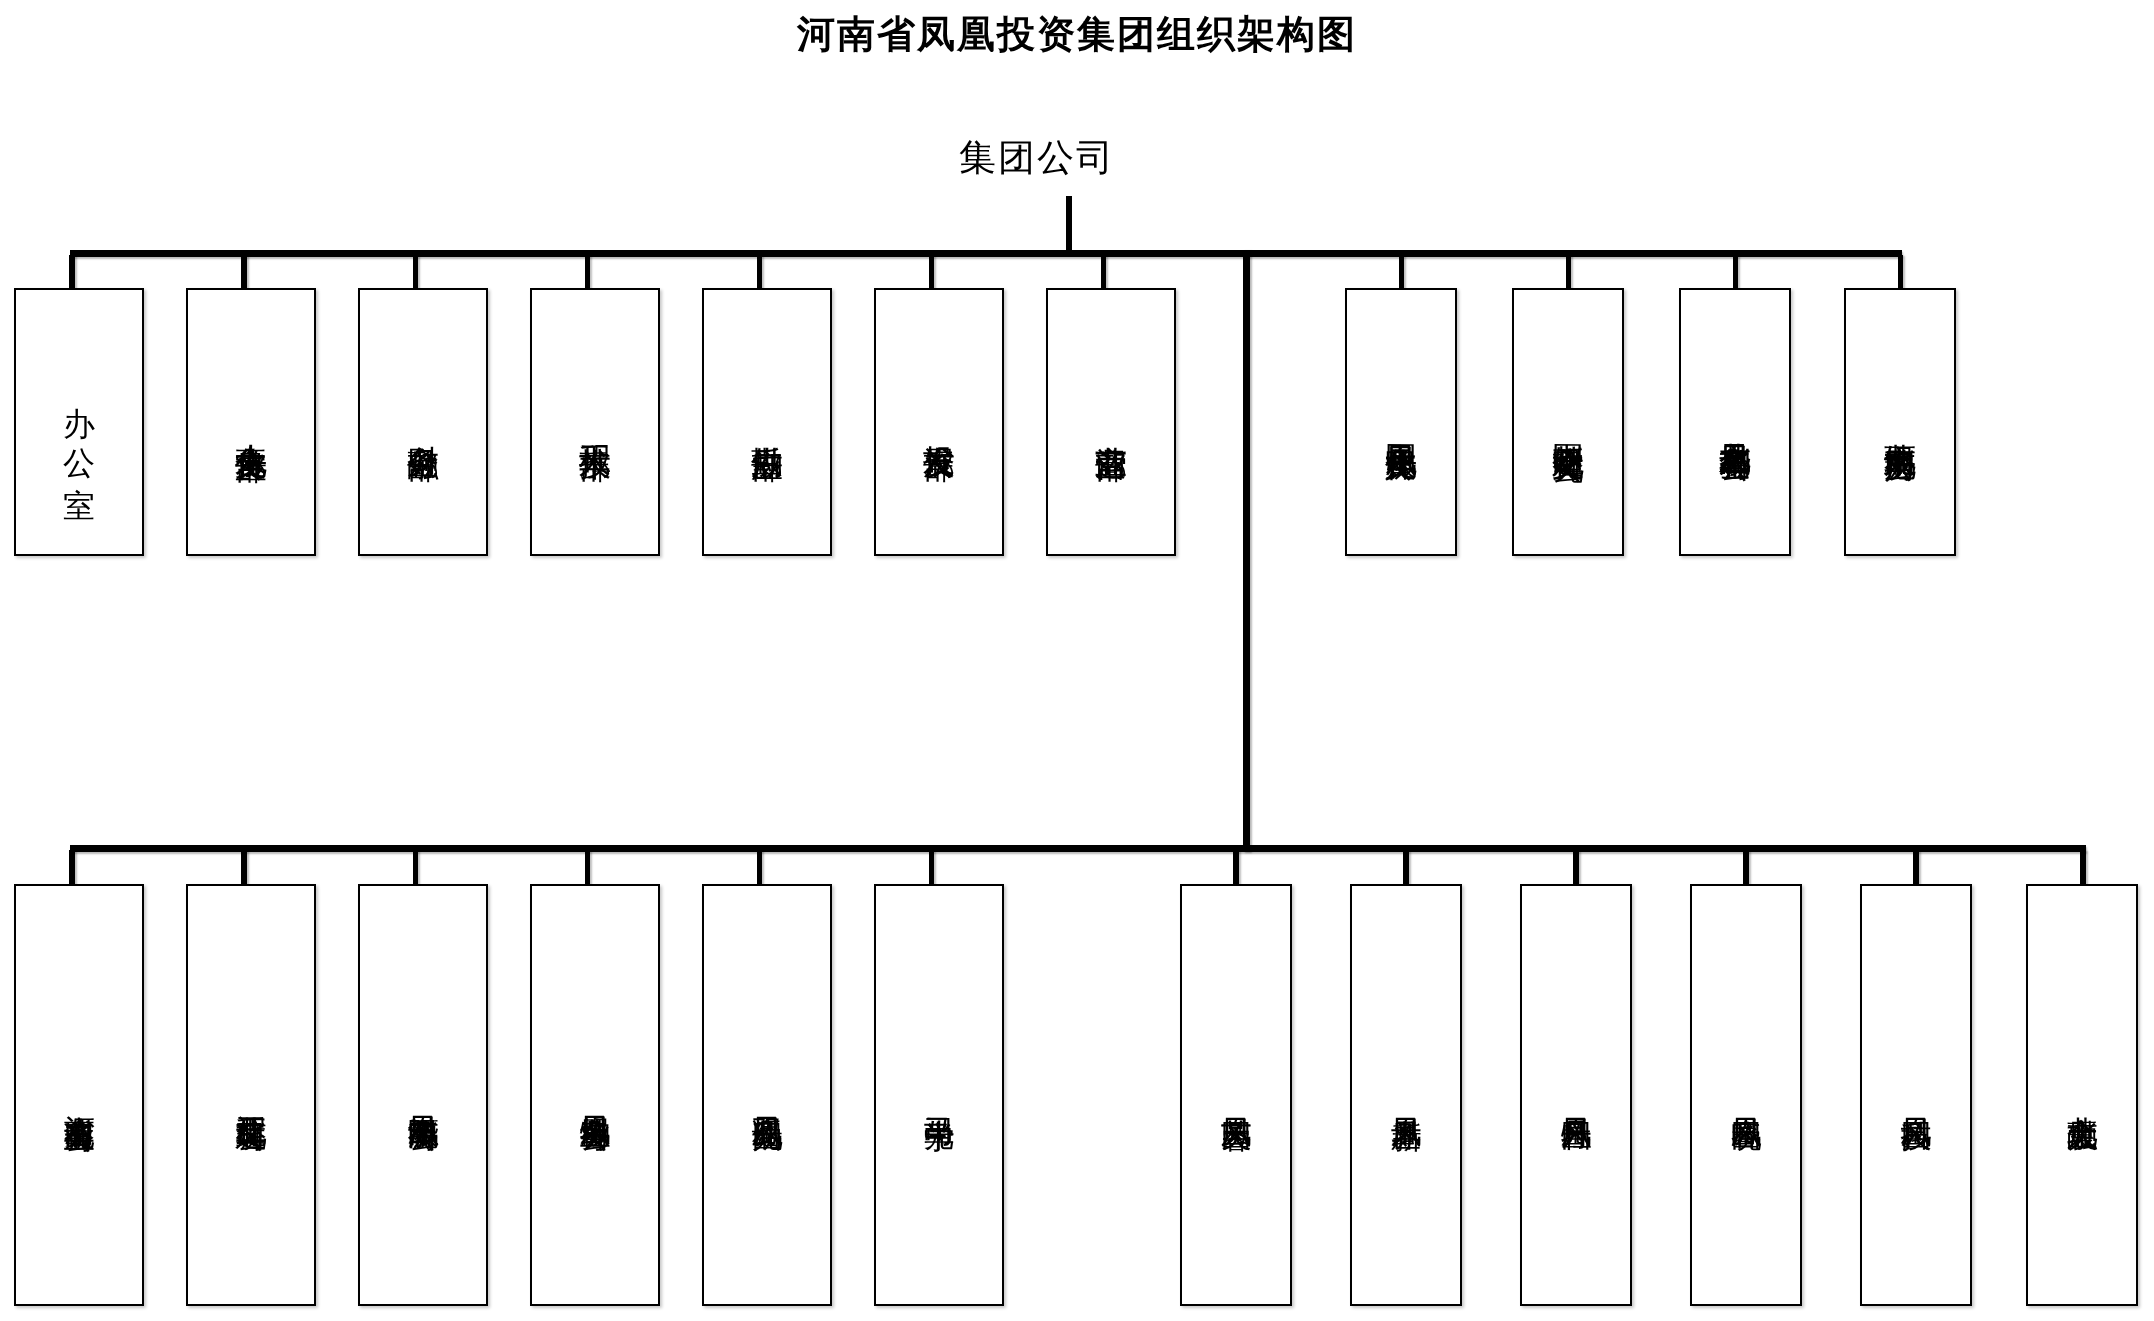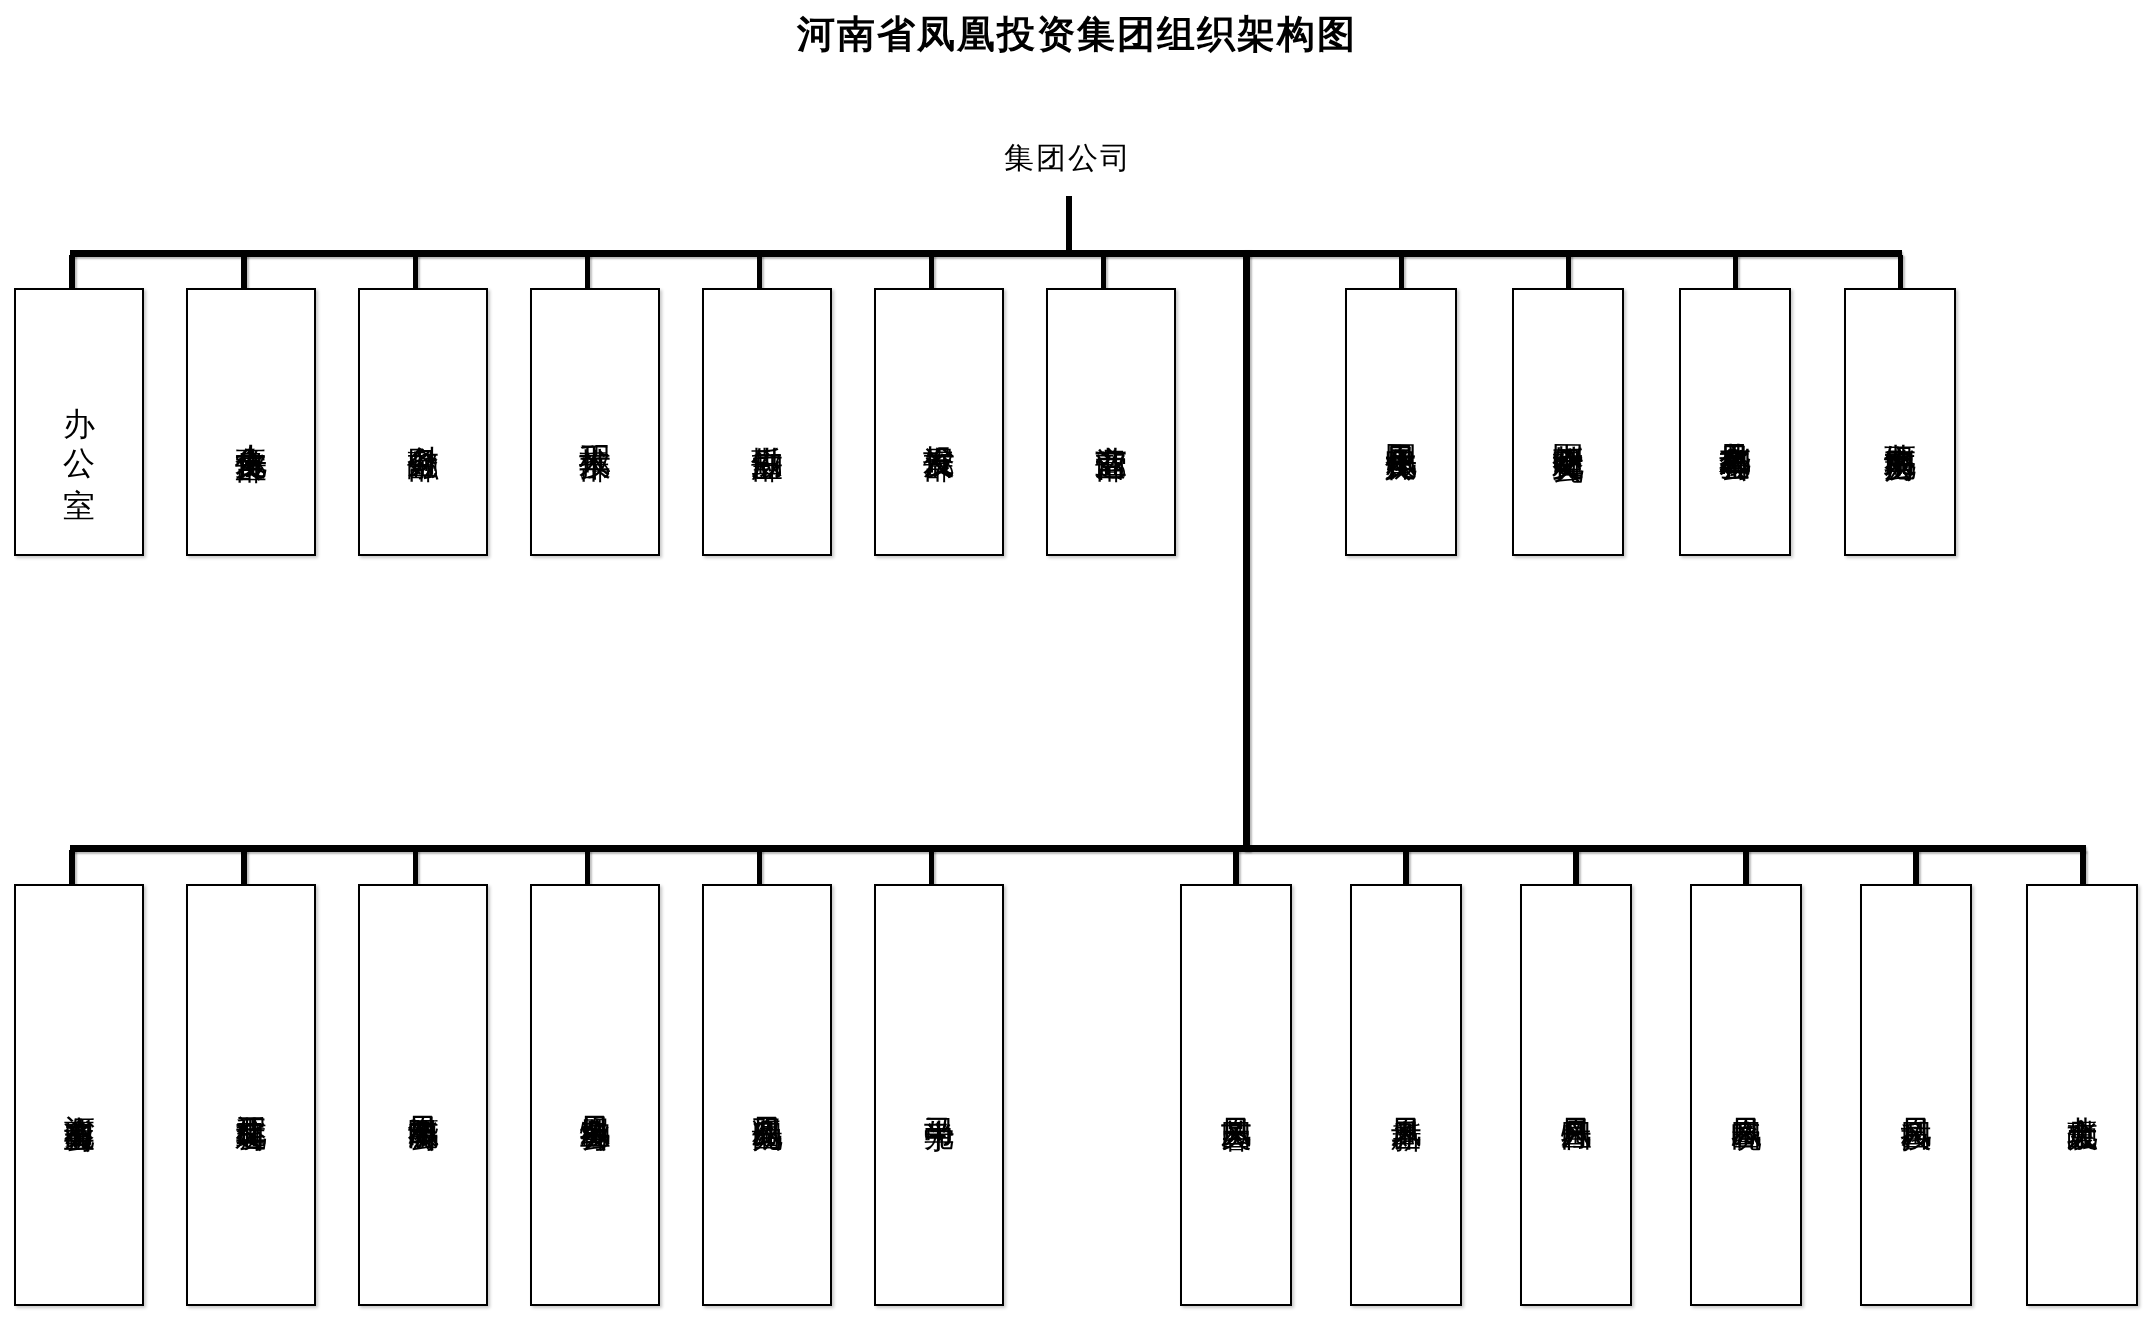--- a/index.html
+++ b/index.html
@@ -30,25 +30,25 @@
     font-size: 38px;
     font-weight: 700;
     letter-spacing: 2px;
     line-height: 52px;
     white-space: nowrap;
   }
 
   
   .root-node {
     position: absolute;
-    left: 948px;
+    left: 917px;
     top: 136px;
     width: 240px;
     text-align: center;
-    font-size: 30px;
+    font-size: 37px;
     line-height: 44px;
     letter-spacing: 2px;
     white-space: nowrap;
   }
 
   
   .bus {
     position: absolute;
     background: #000000;
     height: 7px;

